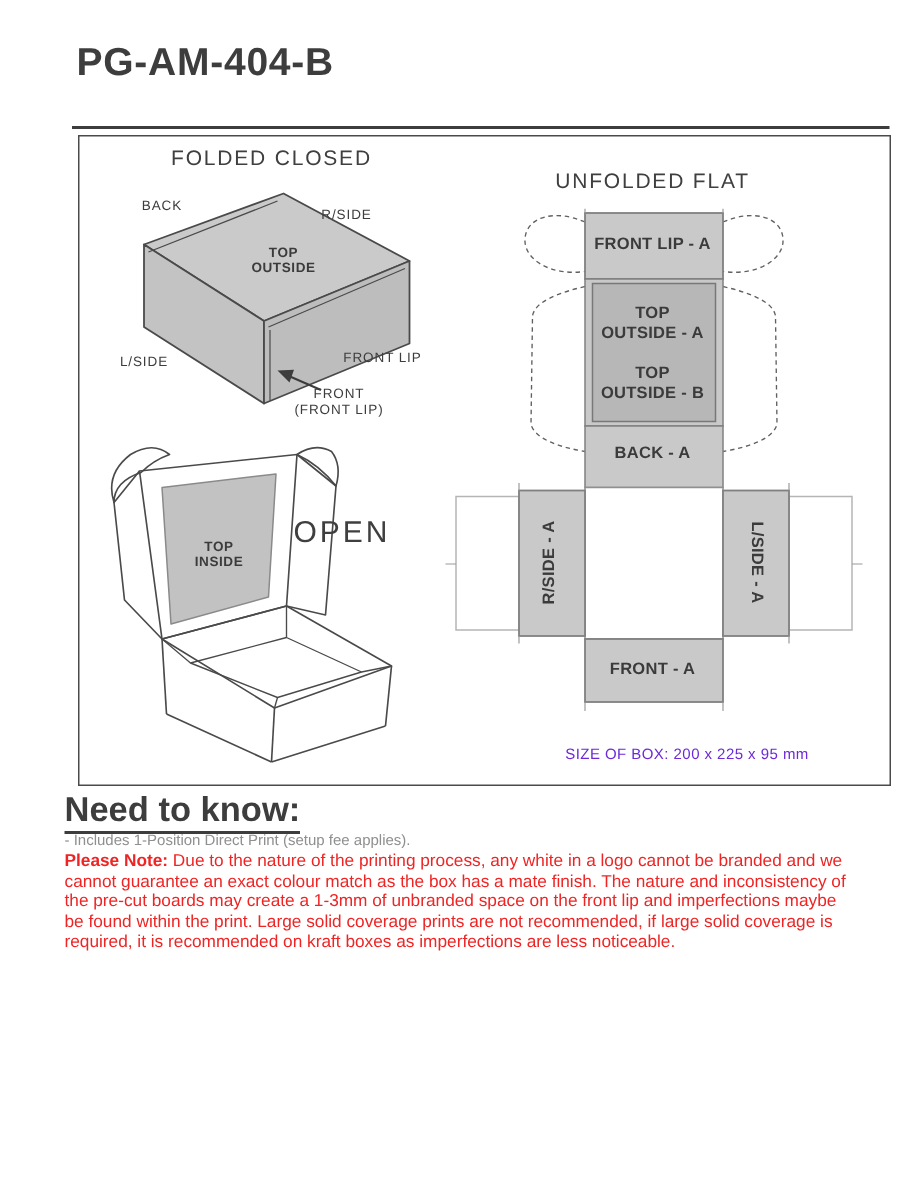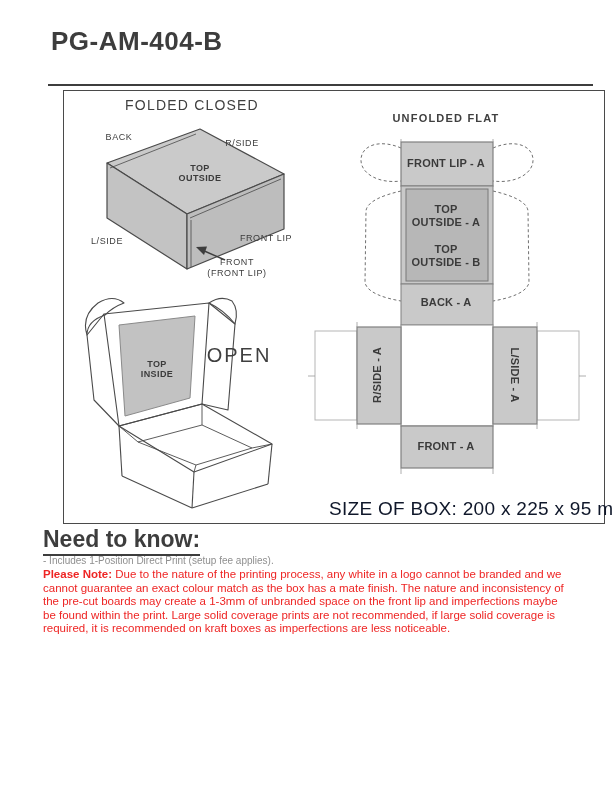--- a/index.html
+++ b/index.html
@@ -10,28 +10,28 @@
     color:#3d3d3d;
   }
   .abs { position:absolute; }
 
   
   .sku { left:51px; top:26px; font-size:26px; font-weight:bold; color:#3d3d3d; letter-spacing:0.5px; }
   .product { left:51px; top:57px; font-size:20px; color:#8f8f8f; }
   .hdr-rule { left:48px; top:84px; width:545px; height:2px; background:#3d3d3d; }
 
   
-  .frame { left:63px; top:90px; width:542px; height:434px; border:1.5px solid #4a4a4a; background:#fff; }
+  .frame { left:52px; top:90px; width:542px; height:434px; border:1.5px solid #4a4a4a; background:#fff; }
 
   .diag-title { font-size:14px; color:#3f3f3f; letter-spacing:1.2px; text-align:center; }
   .sm-label { font-size:9px; color:#3d3d3d; letter-spacing:0.6px; text-align:center; white-space:nowrap; }
   .bold-face-label { font-size:9px; font-weight:bold; color:#3b3b3b; letter-spacing:0.4px; text-align:center; line-height:10px; }
   .panel-label { font-size:11px; font-weight:bold; color:#3b3b3b; text-align:center; line-height:13px; letter-spacing:0.2px; white-space:nowrap; }
   .open-label { font-size:20px; color:#3f3f3f; letter-spacing:2px; text-align:center; }
-  .size-note { font-size:19px; color:#0f172a; letter-spacing:0.3px; text-align:center; white-space:nowrap; }
+  .size-note { font-size:10px; color:#6d28d9; letter-spacing:0.3px; text-align:center; white-space:nowrap; }
 
   .rot-ccw { transform:rotate(-90deg); transform-origin:center center; }
   .rot-cw  { transform:rotate(90deg);  transform-origin:center center; }
 
   
   .ntk-heading { left:43px; top:526px; font-size:23px; font-weight:bold; color:#3d3d3d;
                  border-bottom:2.5px solid #3d3d3d; padding-bottom:1px; }
   .includes-line { left:43px; top:555px; font-size:10px; color:#8f8f8f; }
   .note-para { left:43px; top:568px; width:522px; font-size:11.5px; line-height:13.6px; color:#ee2524; }
   .note-para b { font-weight:bold; }
@@ -40,21 +40,21 @@
 <body>
 
 <div id="page">
 
   <div class="abs sku">PG-AM-404-B</div>
   <div class="abs hdr-rule"></div>
 
   <div class="abs frame">
 
     <div class="abs diag-title" style="left:38px; top:6px; width:180px;">FOLDED CLOSED</div>
-    <div class="abs diag-title" style="left:297px; top:21px; width:170px; font-size:11px;font-weight:bold;">UNFOLDED FLAT</div>
+    <div class="abs diag-title" style="left:297px; top:21px; width:170px; font-size:14px;">UNFOLDED FLAT</div>
 
     <div class="abs" style="left:28px; top:32px; width:200px; height:160px;">
       <svg viewBox="0 0 200 160" width="200" height="160">
         <polygon points="108,6 192,51 95,91 15,40" fill="#cacaca" stroke="#4a4a4a" stroke-width="1.2" stroke-linejoin="round"></polygon>
         <polygon points="15,40 95,91 95,146 15,95" fill="#c3c3c3" stroke="#4a4a4a" stroke-width="1.2" stroke-linejoin="round"></polygon>
         <polygon points="95,91 192,51 192,106 95,146" fill="#bdbdbd" stroke="#4a4a4a" stroke-width="1.2" stroke-linejoin="round"></polygon>
         <line x1="18" y1="45" x2="104" y2="11" stroke="#4a4a4a" stroke-width="0.8"></line>
         <line x1="98" y1="95" x2="189" y2="56" stroke="#4a4a4a" stroke-width="0.8"></line>
         <line x1="99" y1="97" x2="99" y2="144" stroke="#4a4a4a" stroke-width="0.8"></line>
         <line x1="133" y1="137" x2="110" y2="127" stroke="#3d3d3d" stroke-width="1.4"></line>

